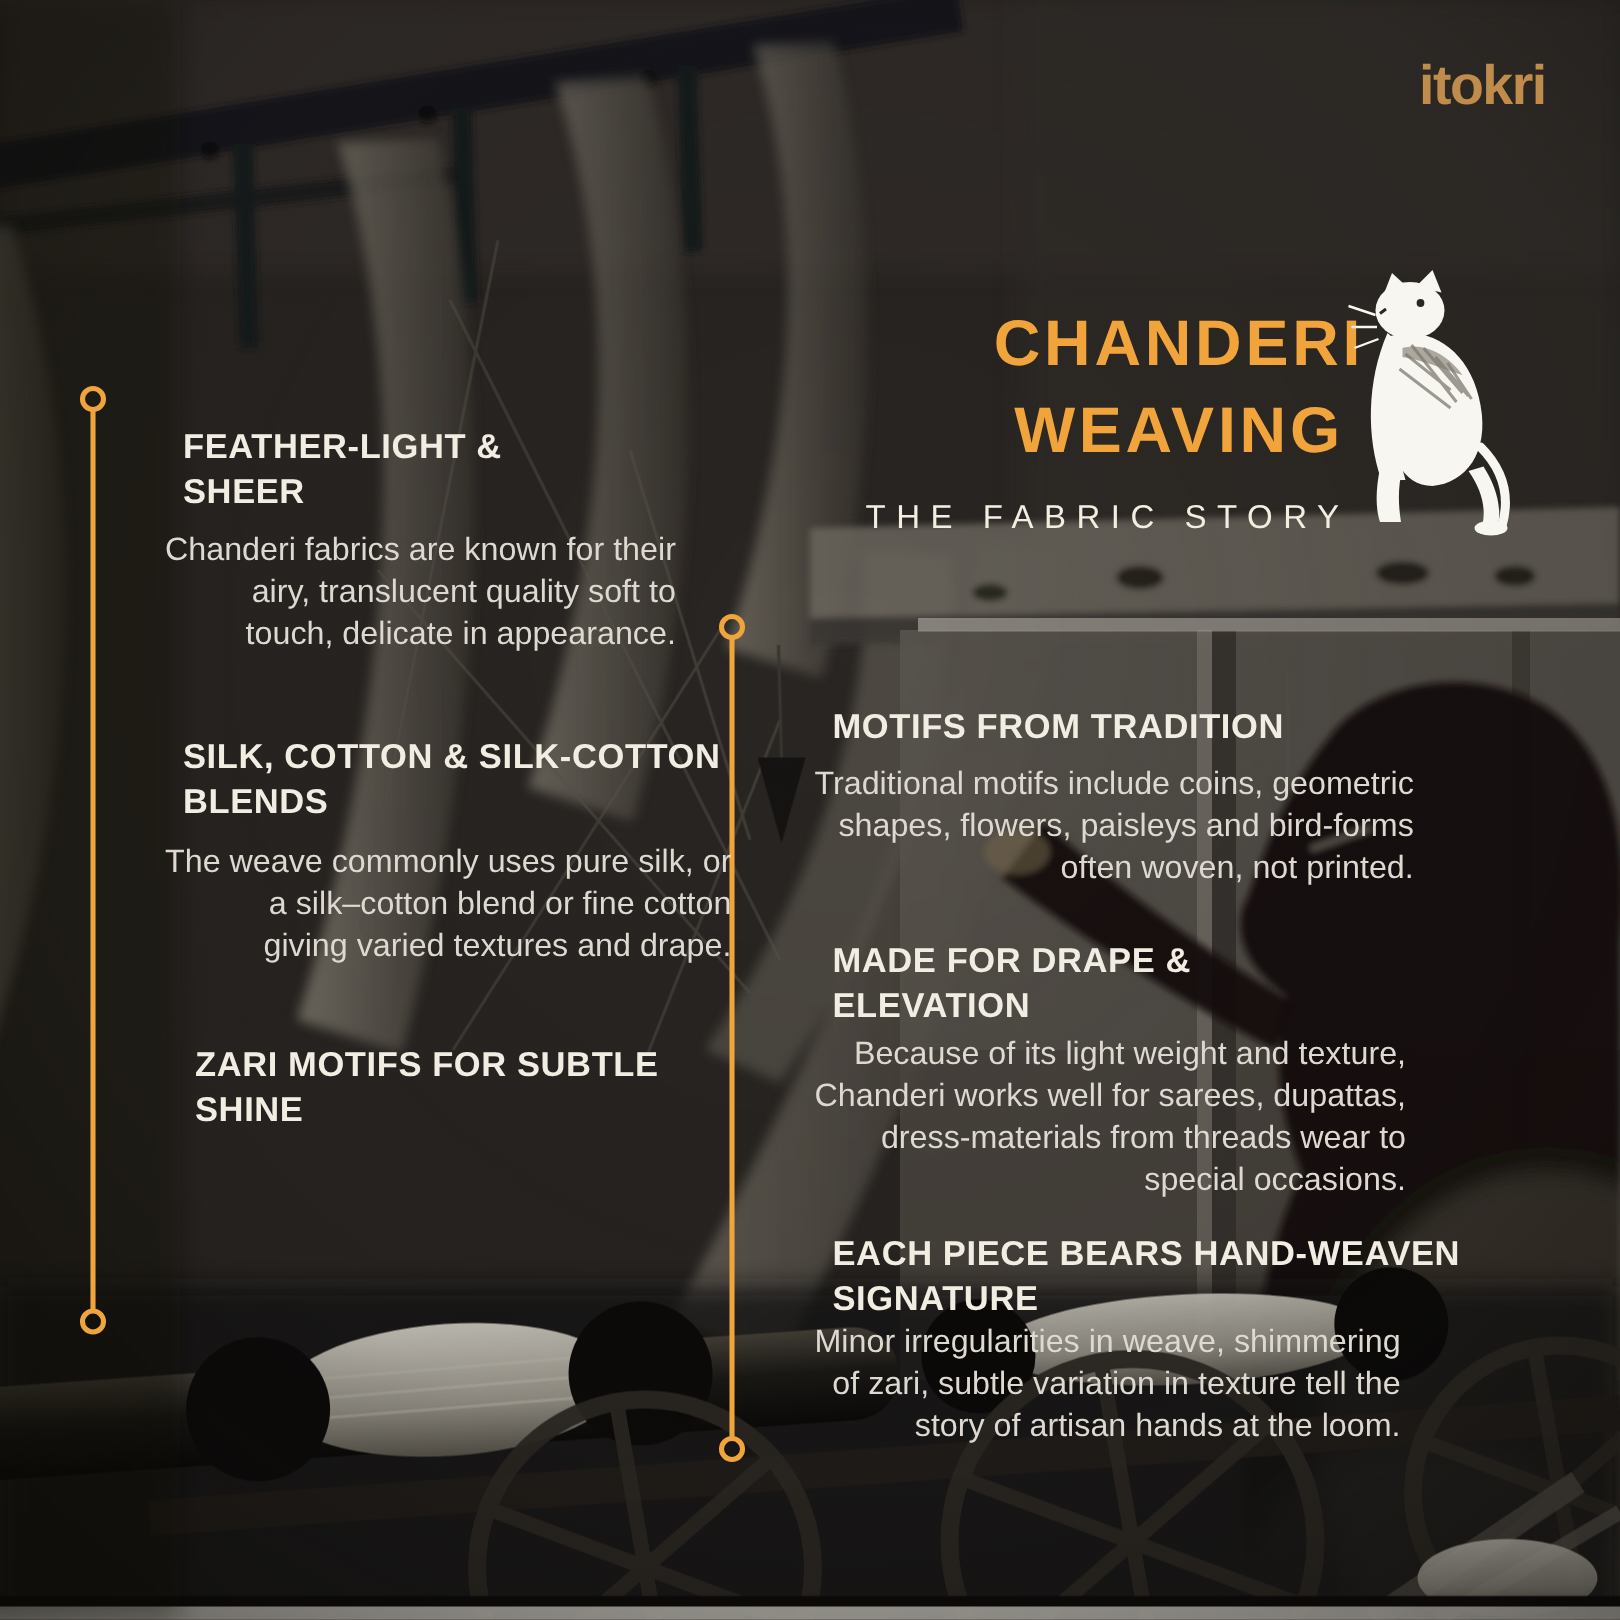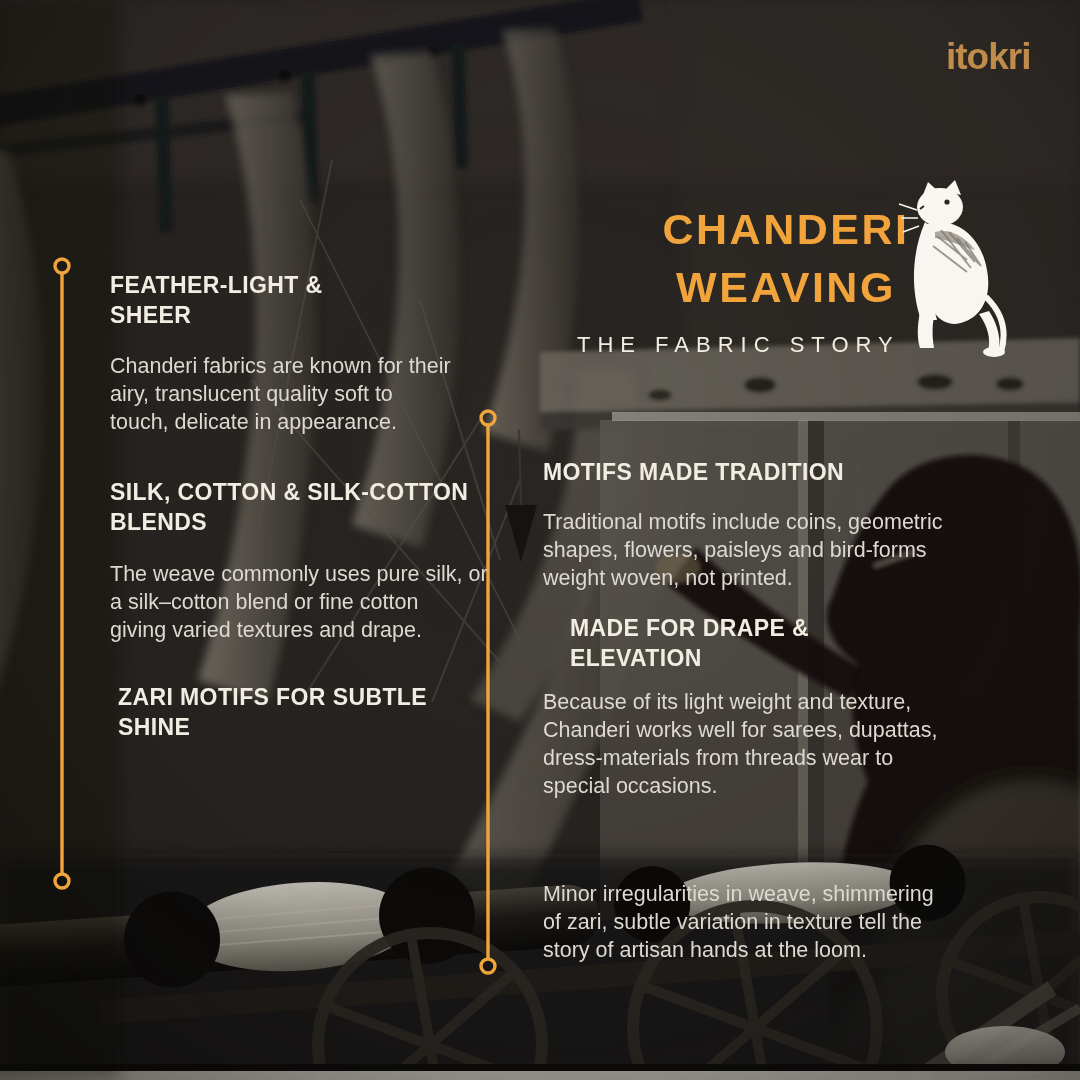--- a/index.html
+++ b/index.html
@@ -16,28 +16,28 @@
   .title{
     position:absolute;left:576px;top:200px;width:420px;margin:0;
     text-align:center;font-size:43px;font-weight:800;line-height:58px;
     letter-spacing:2.5px;color:#F2A43C;white-space:pre-line;
   }
   .subtitle{
     position:absolute;left:577px;top:332px;
     font-size:22px;font-weight:400;letter-spacing:7px;color:#F3EEE2;
   }
   .sec-head{
-    position:absolute;margin:0;
+    position:absolute;margin:12px;
     font-size:23px;font-weight:800;line-height:30px;letter-spacing:.4px;
     color:#F2EDE2;white-space:pre-line;
   }
   .sec-body{
     position:absolute;margin:0;
     font-size:21.5px;font-weight:400;line-height:28px;
-    color:#DDD9D1;white-space:pre-line;
+    color:#DDD9D1;white-space:pre-line;text-align:right;
   }
   .timeline{position:absolute;overflow:visible;}
   .cat{position:absolute;left:891px;top:180px;}
 </style>
 </head>
 <body>
 
 <div class="canvas">
 
   <svg class="bg" width="1080" height="1080" viewBox="0 0 1080 1080" aria-hidden="true">
@@ -225,29 +225,31 @@
 
   <h2 class="sec-head" style="left:110px;top:477px">SILK, COTTON &amp; SILK-COTTON
 BLENDS</h2>
   <p class="sec-body" style="left:110px;top:560px">The weave commonly uses pure silk, or
 a silk–cotton blend or fine cotton
 giving varied textures and drape.</p>
 
   <h2 class="sec-head" style="left:118px;top:682px">ZARI MOTIFS FOR SUBTLE
 SHINE</h2>
 
-  <h2 class="sec-head" style="left:543px;top:457px">MOTIFS MADE TRADITION</h2>
+  <h2 class="sec-head" style="left:543px;top:457px">MOTIFS FROM TRADITION</h2>
   <p class="sec-body" style="left:543px;top:508px">Traditional motifs include coins, geometric
 shapes, flowers, paisleys and bird-forms
-weight woven, not printed.</p>
-
-  <h2 class="sec-head" style="left:570px;top:613px">MADE FOR DRAPE &amp;
+often woven, not printed.</p>
+
+  <h2 class="sec-head" style="left:543px;top:613px">MADE FOR DRAPE &amp;
 ELEVATION</h2>
   <p class="sec-body" style="left:543px;top:688px">Because of its light weight and texture,
 Chanderi works well for sarees, dupattas,
 dress-materials from threads wear to
 special occasions.</p>
 
+  <h2 class="sec-head" style="left:543px;top:808px">EACH PIECE BEARS HAND-WEAVEN
+SIGNATURE</h2>
   <p class="sec-body" style="left:543px;top:880px">Minor irregularities in weave, shimmering
 of zari, subtle variation in texture tell the
 story of artisan hands at the loom.</p>
 
 </div>
 
 </body></html>

